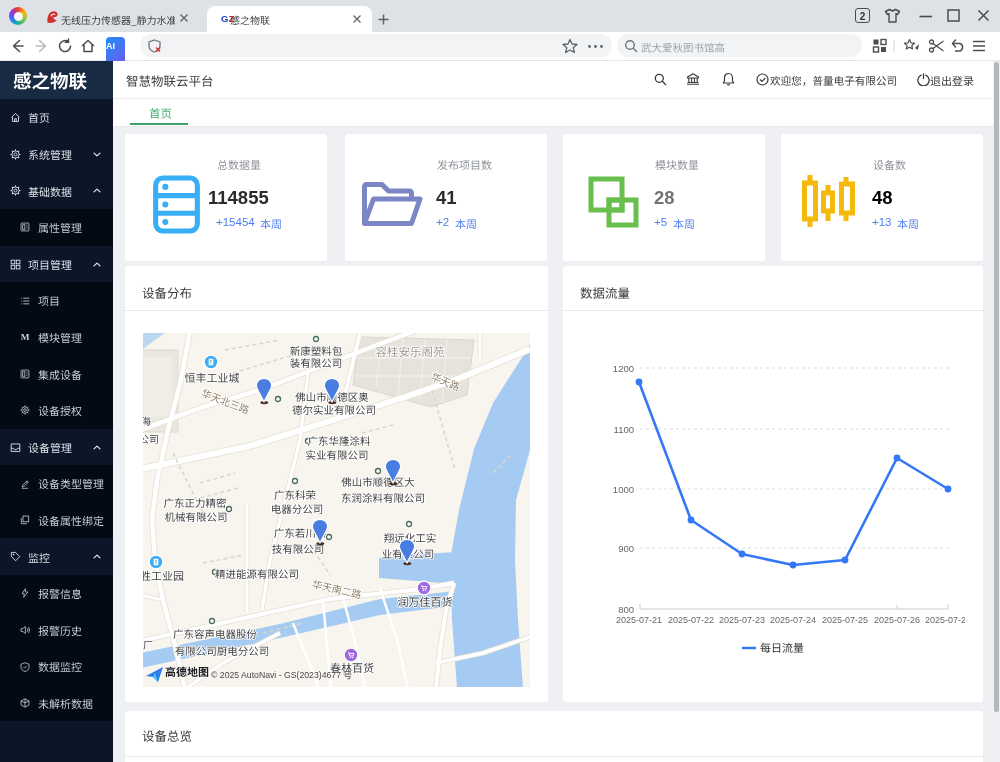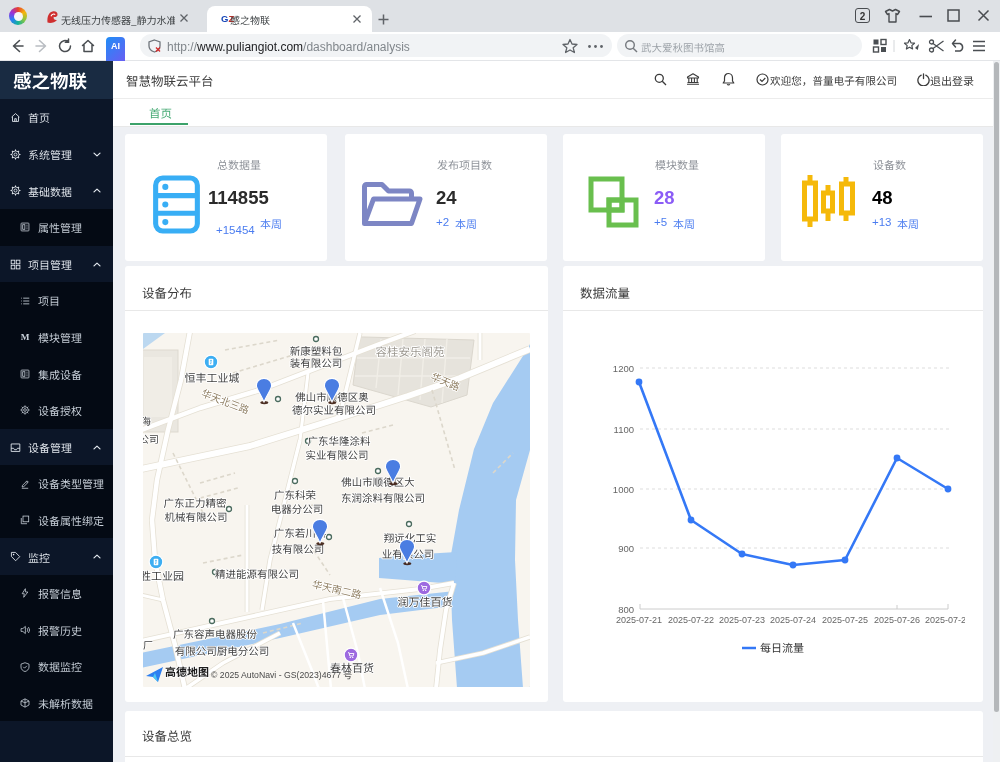--- a/index.html
+++ b/index.html
@@ -243,27 +243,26 @@
     </svg>
     <svg style="position:absolute;left:34px;top:38px;" width="16" height="16" viewBox="0 0 16 16">
       <path d="M5.5 2.5 L11.5 8 L5.5 13.5 M11.5 8 H2" stroke="#b9bdc2" stroke-width="1.6" fill="none" stroke-linecap="round" stroke-linejoin="round"></path>
     </svg>
     <svg style="position:absolute;left:57px;top:38px;" width="16" height="16" viewBox="0 0 16 16">
       <path d="M13.5 8 A5.5 5.5 0 1 1 11.5 3.8 M11.5 1 V4.2 H8.3" stroke="#4a4e52" stroke-width="1.5" fill="none" stroke-linecap="round"></path>
     </svg>
     <svg style="position:absolute;left:80px;top:38px;" width="16" height="16" viewBox="0 0 16 16">
       <path d="M2.5 7.5 L8 2.5 L13.5 7.5 M4 6.8 V13.5 H12 V6.8" stroke="#4a4e52" stroke-width="1.5" fill="none" stroke-linejoin="round" stroke-linecap="round"></path>
     </svg>
-    <div style="position:absolute;left:106px;top:37px;width:19px;height:35px;border-radius:4px;background:linear-gradient(135deg,#1f8df6,#7b52f2);color:#fff;font:700 9px 'Liberation Sans';text-align:center;line-height:19px">AI</div>
+    <div style="position:absolute;left:106px;top:37px;width:19px;height:35px;border-radius:4px;background:linear-gradient(135deg,#1f8df6,#7b52f2);color:#fff;font:700 9px 'Liberation Sans';text-align:left;line-height:19px">AI</div>
     <div style="position:absolute;left:140px;top:34px;width:472px;height:23px;background:#f1f3f5;border-radius:12px"></div>
     <svg style="position:absolute;left:148px;top:39px;" width="13" height="14" viewBox="0 0 13 14">
       <path d="M6.5 1 L12 3 V7 C12 10 9.5 12 6.5 13 C3.5 12 1 10 1 7 V3 Z" fill="none" stroke="#6f747a" stroke-width="1.3"></path>
       <path d="M8 8.5 L12 12.5 M12 8.5 L8 12.5" stroke="#d32f2f" stroke-width="1.4"></path>
     </svg>
-    <div style="position:absolute;left:167px;top:39.5px;font:400 12px 'Liberation Sans',sans-serif;color:#80868b;white-space:nowrap;line-height:1.2">http:<span>//</span><span style="color:#202124">www.puliangiot.com</span>/dashboard/analysis</div>
     <svg style="position:absolute;left:562px;top:38px;" width="16" height="16" viewBox="0 0 16 16">
       <path d="M8 1.5 L10 6 L15 6.5 L11.2 9.8 L12.4 14.5 L8 12 L3.6 14.5 L4.8 9.8 L1 6.5 L6 6 Z" fill="none" stroke="#5f6368" stroke-width="1.3" stroke-linejoin="round"></path>
     </svg>
     <svg style="position:absolute;left:587px;top:44px;" width="18" height="5" viewBox="0 0 18 5">
       <g fill="#5f6368">
         <circle cx="2.5" cy="2.5" r="1.4"></circle>
         <circle cx="8.5" cy="2.5" r="1.4"></circle>
         <circle cx="14.5" cy="2.5" r="1.4"></circle>
       </g>
     </svg>
@@ -624,42 +623,42 @@
     </svg>
     <svg class="vt" style="position:absolute;left:217.0px;top:157.5px;overflow:visible" width="44.0" height="14.3" viewBox="0 0 44.0 14.3">
       <g fill="#8c9097" transform="translate(0,11.2) scale(0.01100,-0.01100)">
         <use href="#r603b" x="0"></use>
         <use href="#r6570" x="1000"></use>
         <use href="#r636e" x="2000"></use>
         <use href="#r91cf" x="3000"></use>
       </g>
     </svg>
     <div style="position:absolute;left:208px;top:187px;font:700 18.5px 'Liberation Sans',sans-serif;color:#2b2b2b;white-space:nowrap;line-height:1.2">114855</div>
-    <div style="position:absolute;left:216px;top:224px;font:400 11.5px 'Liberation Sans',sans-serif;color:#4a7cf0;white-space:nowrap;line-height:1.2">+15454</div>
+    <div style="position:absolute;left:216px;top:216px;font:400 11.5px 'Liberation Sans',sans-serif;color:#4a7cf0;white-space:nowrap;line-height:1.2">+15454</div>
     <svg class="vt" style="position:absolute;left:260.4px;top:216.5px;overflow:visible" width="22.0" height="14.3" viewBox="0 0 22.0 14.3">
       <g fill="#4a7cf0" transform="translate(0,11.2) scale(0.01100,-0.01100)">
         <use href="#r672c" x="0"></use>
         <use href="#r5468" x="1000"></use>
       </g>
     </svg>
     <div style="position:absolute;left:345px;top:134px;width:202px;height:127px;background:#fff;border-radius:3px"></div>
     <svg style="position:absolute;left:361px;top:178px;" width="63" height="52" viewBox="0 0 63 49">
       <path d="M3.5 44 V7 A2 2 0 0 1 5.5 5 H21 L27.5 11.5 H48.5 A2 2 0 0 1 50.5 13.5 V19" fill="none" stroke="#7d86c4" stroke-width="5" stroke-linejoin="round"></path>
       <path d="M3.5 44 L12.5 19.5 H59 L50.5 44 Z" fill="none" stroke="#7d86c4" stroke-width="5" stroke-linejoin="round"></path>
     </svg>
     <svg class="vt" style="position:absolute;left:437.0px;top:157.5px;overflow:visible" width="55.0" height="14.3" viewBox="0 0 55.0 14.3">
       <g fill="#8c9097" transform="translate(0,11.2) scale(0.01100,-0.01100)">
         <use href="#r53d1" x="0"></use>
         <use href="#r5e03" x="1000"></use>
         <use href="#r9879" x="2000"></use>
         <use href="#r76ee" x="3000"></use>
         <use href="#r6570" x="4000"></use>
       </g>
     </svg>
-    <div style="position:absolute;left:436px;top:187px;font:700 18.5px 'Liberation Sans',sans-serif;color:#2b2b2b;white-space:nowrap;line-height:1.2">24</div>
+    <div style="position:absolute;left:436px;top:187px;font:700 18.5px 'Liberation Sans',sans-serif;color:#2b2b2b;white-space:nowrap;line-height:1.2">41</div>
     <div style="position:absolute;left:436px;top:216px;font:400 11.5px 'Liberation Sans',sans-serif;color:#4a7cf0;white-space:nowrap;line-height:1.2">+2</div>
     <svg class="vt" style="position:absolute;left:454.8px;top:216.5px;overflow:visible" width="22.0" height="14.3" viewBox="0 0 22.0 14.3">
       <g fill="#4a7cf0" transform="translate(0,11.2) scale(0.01100,-0.01100)">
         <use href="#r672c" x="0"></use>
         <use href="#r5468" x="1000"></use>
       </g>
     </svg>
     <div style="position:absolute;left:563px;top:134px;width:202px;height:127px;background:#fff;border-radius:3px"></div>
     <svg style="position:absolute;left:588px;top:176px;" width="52" height="54" viewBox="0 0 52 54">
       <g fill="none" stroke="#69bf4e" stroke-width="5">
@@ -669,21 +668,21 @@
       </g>
     </svg>
     <svg class="vt" style="position:absolute;left:655.0px;top:157.5px;overflow:visible" width="44.0" height="14.3" viewBox="0 0 44.0 14.3">
       <g fill="#8c9097" transform="translate(0,11.2) scale(0.01100,-0.01100)">
         <use href="#r6a21" x="0"></use>
         <use href="#r5757" x="1000"></use>
         <use href="#r6570" x="2000"></use>
         <use href="#r91cf" x="3000"></use>
       </g>
     </svg>
-    <div style="position:absolute;left:654px;top:187px;font:700 18.5px 'Liberation Sans',sans-serif;color:#8b5cf6;white-space:nowrap;line-height:1.2">28</div>
+    <div style="position:absolute;left:654px;top:187px;font:700 18.5px 'Liberation Sans',sans-serif;color:#737373;white-space:nowrap;line-height:1.2">28</div>
     <div style="position:absolute;left:654px;top:216px;font:400 11.5px 'Liberation Sans',sans-serif;color:#4a7cf0;white-space:nowrap;line-height:1.2">+5</div>
     <svg class="vt" style="position:absolute;left:672.8px;top:216.5px;overflow:visible" width="22.0" height="14.3" viewBox="0 0 22.0 14.3">
       <g fill="#4a7cf0" transform="translate(0,11.2) scale(0.01100,-0.01100)">
         <use href="#r672c" x="0"></use>
         <use href="#r5468" x="1000"></use>
       </g>
     </svg>
     <div style="position:absolute;left:781px;top:134px;width:202px;height:127px;background:#fff;border-radius:3px"></div>
     <svg style="position:absolute;left:802px;top:175px;" width="54" height="53" viewBox="0 0 54 53">
       <g stroke="#f5b90a" fill="none">

